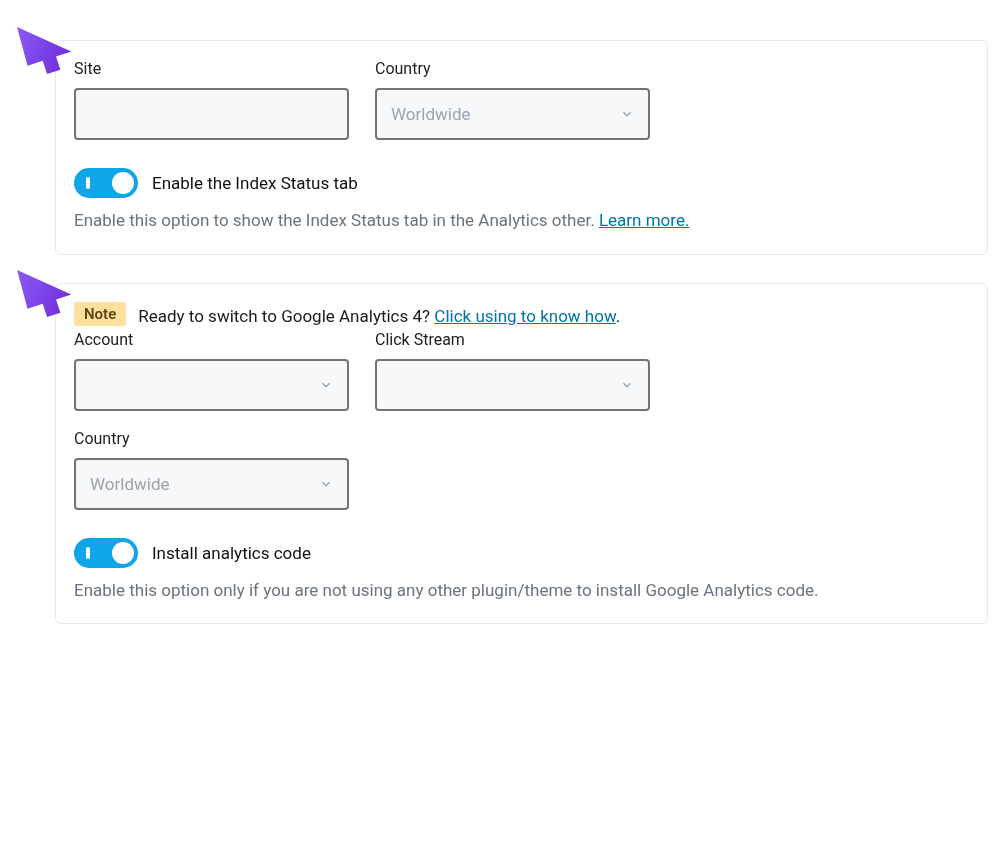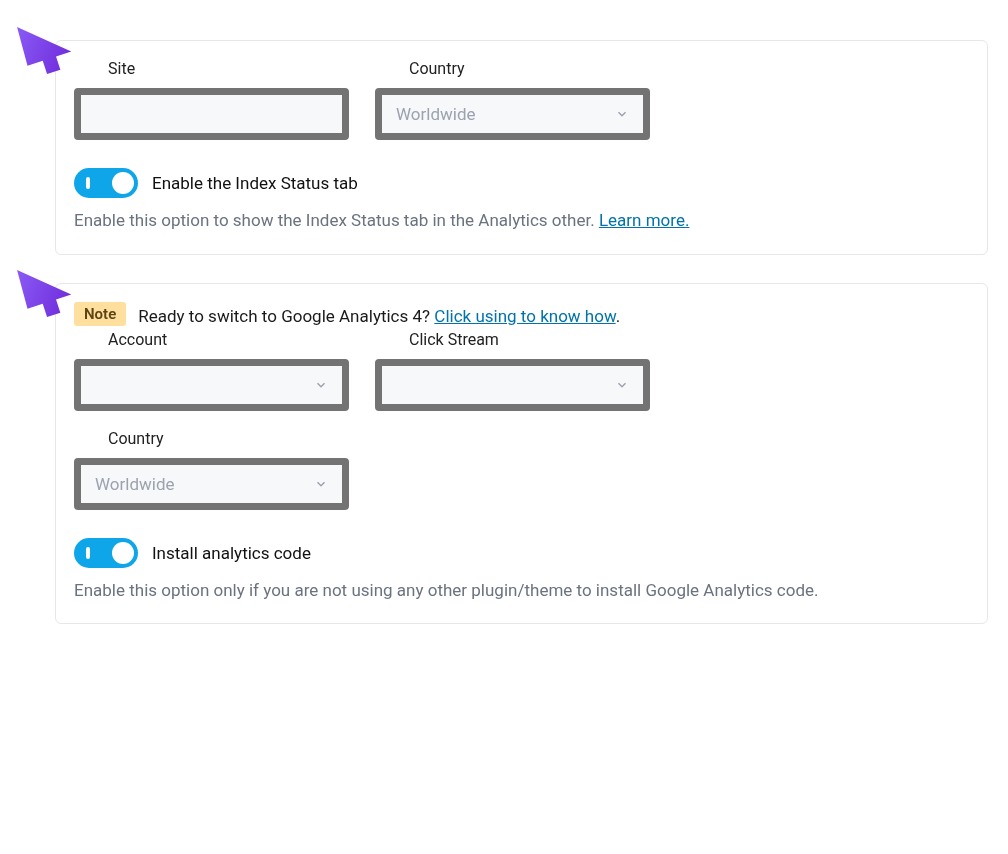--- a/index.html
+++ b/index.html
@@ -49,28 +49,27 @@
     margin-bottom: 18px;
   }
   .form-group {
     display: flex;
     flex-direction: column;
     gap: 10px;
   }
   .form-label {
     font-size: 16px;
     color: #222;
-    margin-left: 34px;
   }
   .select {
     position: relative;
     width: 275px;
     height: 52px;
     background: #f7f8fa;
-    border: 7px solid #737373;
+    border: 2px solid #737373;
     border-radius: 4px;
     display: flex;
     align-items: center;
     padding: 0 44px 0 14px;
     color: #9ca3af;
     font-size: 17px;
     cursor: pointer;
   }
   .select.empty { color: transparent; }
   .chevron {

